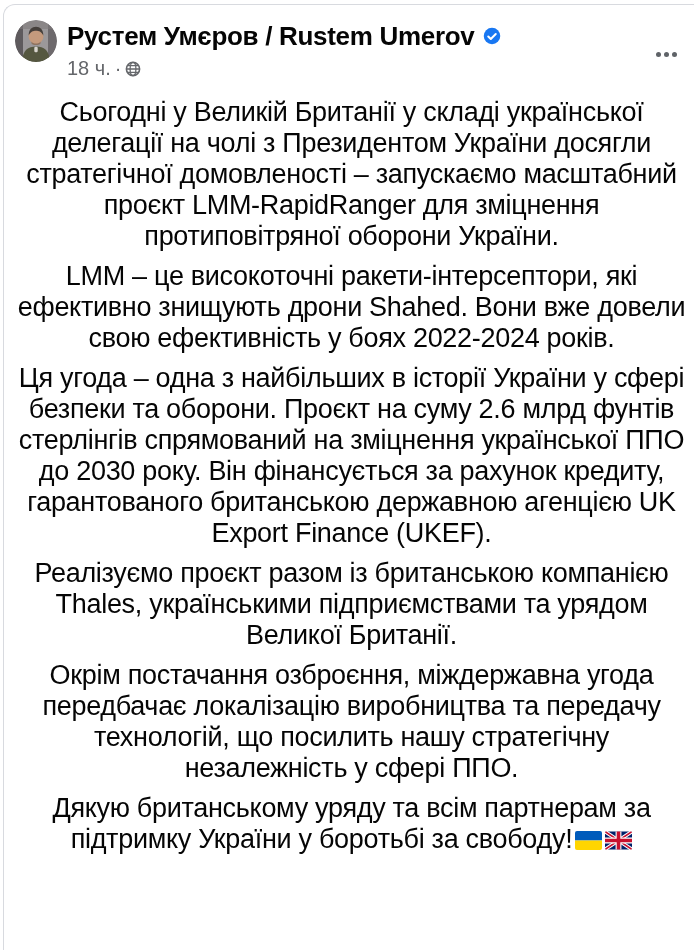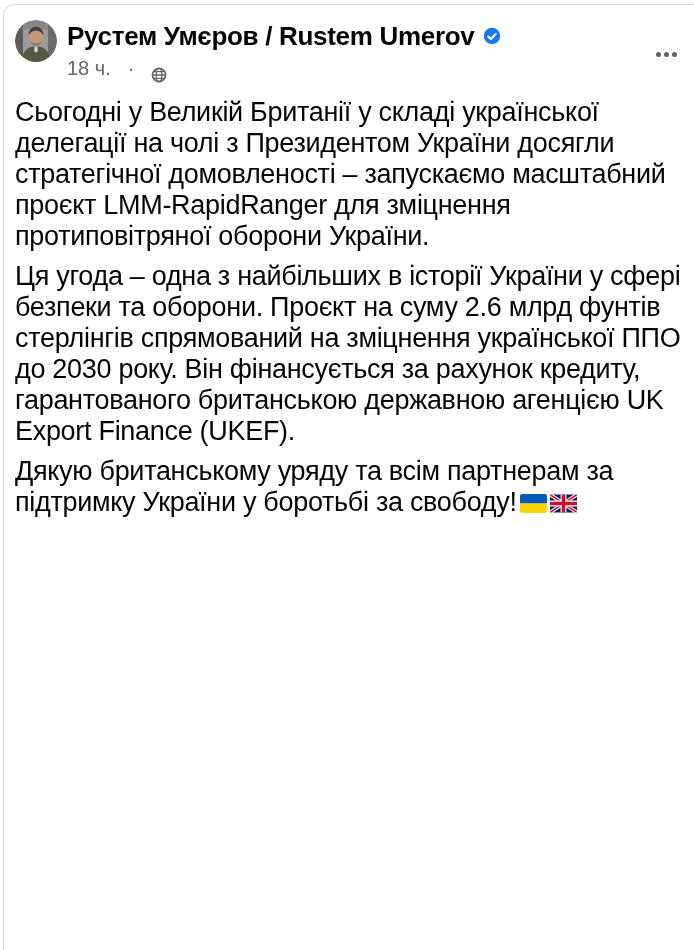--- a/index.html
+++ b/index.html
@@ -54,22 +54,22 @@
     line-height: 30px;
     cursor: pointer;
   }
   .verified-badge {
     width: 18px;
     height: 18px;
     display: inline-block;
   }
   .meta-row {
     display: flex;
-    align-items: flex-end;
-    gap: 17px;
+    align-items: flex-start;
+    gap: 4px;
     margin-top: 5px;
     color: #65676b;
     font-size: 20px;
     line-height: 24px;
   }
   .meta-dot {
     font-size: 20px;
     color: #65676b;
   }
   .globe-icon {
@@ -102,20 +102,21 @@
   }
   .post-body {
     padding: 17px 6px 0 11px;
     font-size: 27px;
     line-height: 31px;
     letter-spacing: -0.3px;
     color: #050505;
   }
   .post-body p {
     margin: 0 0 9px 0;
+    text-align: center;
   }
   .flag {
     display: inline-block;
     width: 27px;
     height: 19px;
     border-radius: 2px;
     overflow: hidden;
     vertical-align: -2px;
     margin-left: 3px;
   }
@@ -174,21 +175,24 @@
 
     <button class="more-btn" aria-label="More options">
       <i></i>
       <i></i>
       <i></i>
     </button>
   </div>
 
   <div class="post-body">
     <p>Сьогодні у Великій Британії у складі української делегації на чолі з Президентом України досягли стратегічної домовленості – запускаємо масштабний проєкт LMM-RapidRanger для зміцнення протиповітряної оборони України.</p>
+    <p>LMM – це високоточні ракети-інтерсептори, які ефективно знищують дрони Shahed. Вони вже довели свою ефективність у боях 2022-2024 років.</p>
     <p>Ця угода – одна з найбільших в історії України у сфері безпеки та оборони. Проєкт на суму 2.6 млрд фунтів стерлінгів спрямований на зміцнення української ППО до 2030 року. Він фінансується за рахунок кредиту, гарантованого британською державною агенцією UK Export Finance (UKEF).</p>
+    <p>Реалізуємо проєкт разом із британською компанією Thales, українськими підприємствами та урядом Великої Британії.</p>
+    <p>Окрім постачання озброєння, міждержавна угода передбачає локалізацію виробництва та передачу технологій, що посилить нашу стратегічну незалежність у сфері ППО.</p>
     <p><span>Дякую британському уряду та всім партнерам за підтримку України у боротьбі за свободу!</span><span class="flag"><svg viewBox="0 0 27 19">
             <rect width="27" height="9.5" fill="#005bbb"></rect>
             <rect y="9.5" width="27" height="9.5" fill="#ffd500"></rect>
           </svg></span><span class="flag"><svg viewBox="0 0 60 40">
             <rect width="60" height="40" fill="#012169"></rect>
             <path d="M0,0 L60,40 M60,0 L0,40" stroke="#ffffff" stroke-width="8"></path>
             <path d="M0,0 L60,40 M60,0 L0,40" stroke="#c8102e" stroke-width="3.5"></path>
             <path d="M30,0 V40 M0,20 H60" stroke="#ffffff" stroke-width="13"></path>
             <path d="M30,0 V40 M0,20 H60" stroke="#c8102e" stroke-width="8"></path>
           </svg></span></p>

